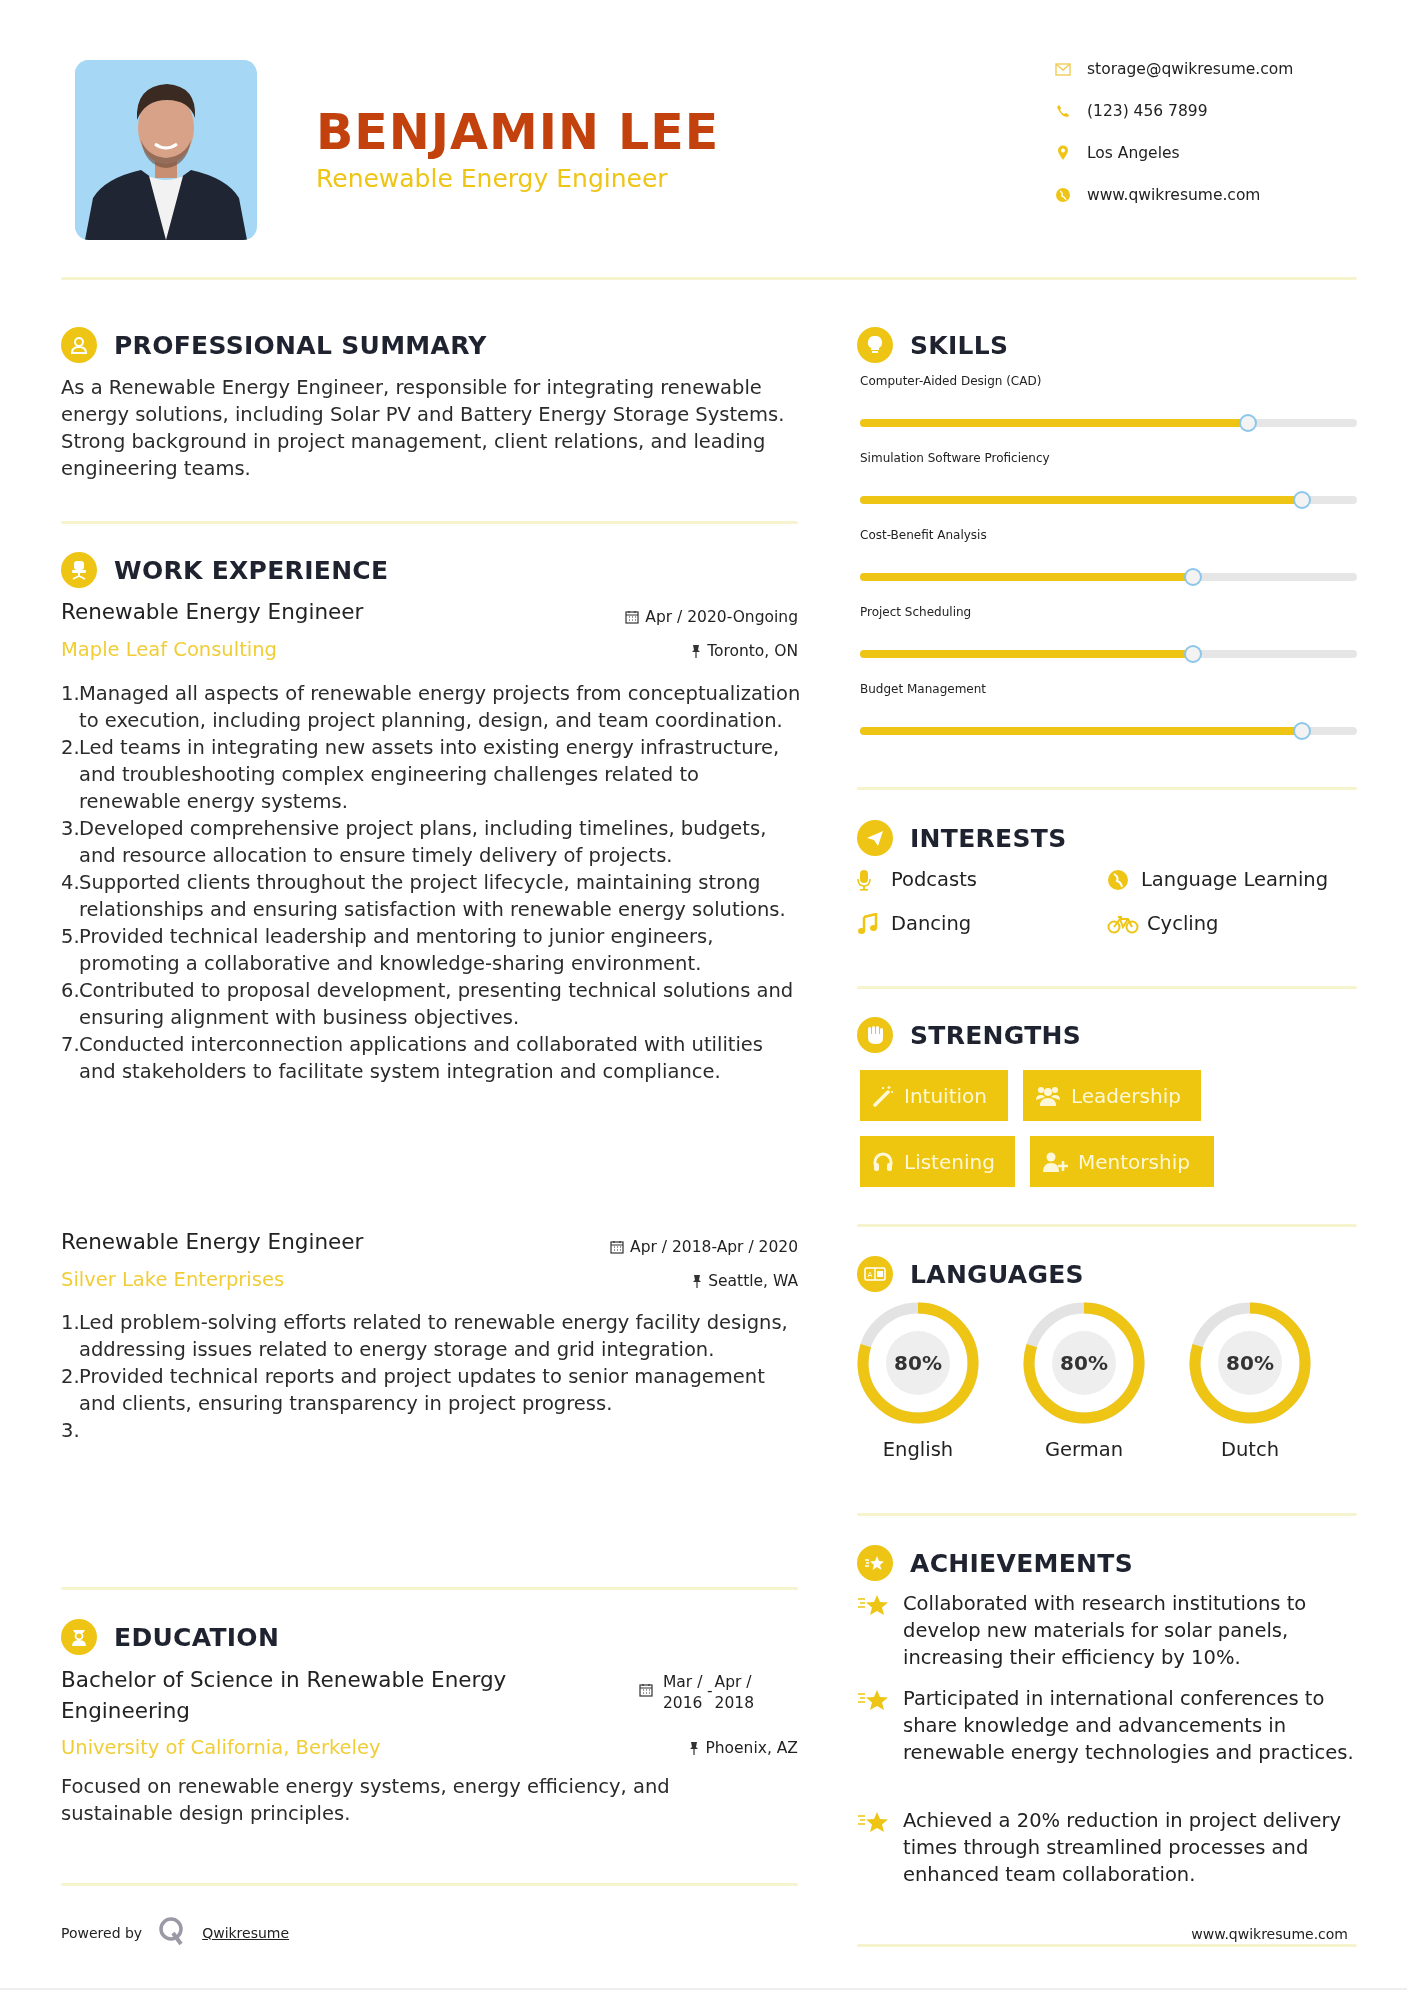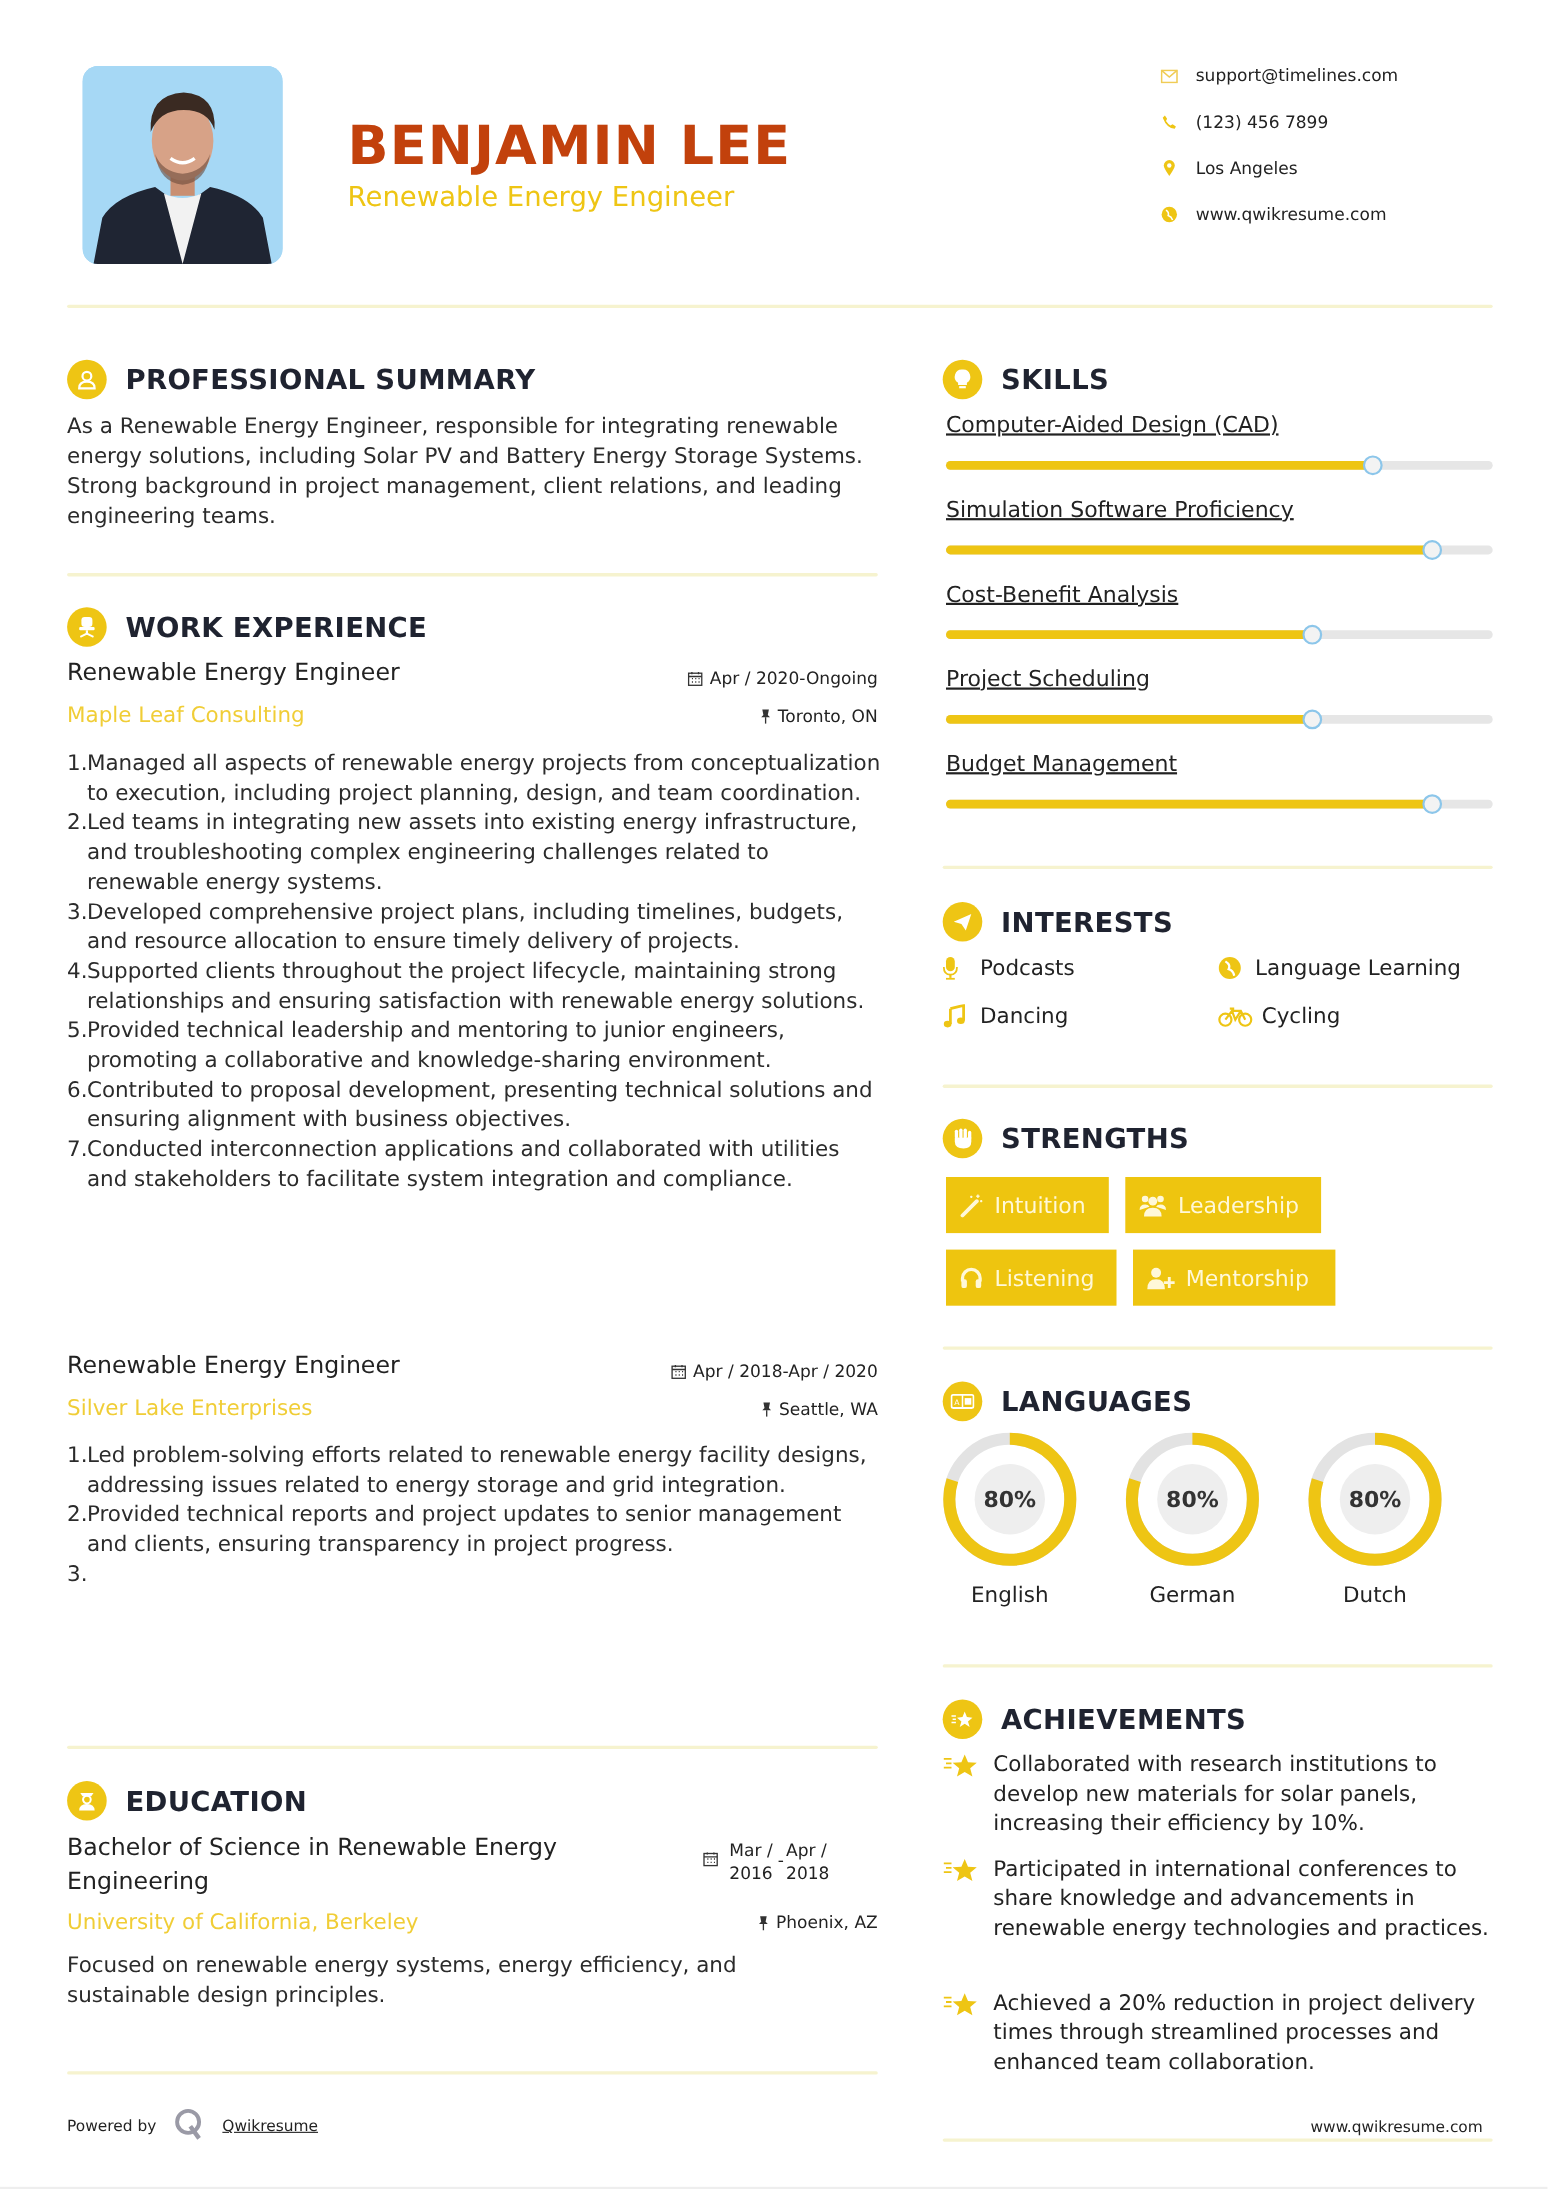--- a/index.html
+++ b/index.html
@@ -16,21 +16,21 @@
   .sec-icon { width: 36px; height: 36px; border-radius: 50%; background: #eec514; display: flex; align-items: center; justify-content: center; margin-right: 17px; flex: 0 0 36px; }
   .sec-title { font-size: 25px; font-weight: bold; color: #1f2330; letter-spacing: 0.3px; white-space: nowrap; }
   .para { position: absolute; font-size: 19.5px; line-height: 27px; color: #2b2b2b; }
   .job-title { position: absolute; font-size: 21.5px; color: #222; white-space: nowrap; }
   .company { position: absolute; font-size: 19.5px; color: #eec514; white-space: nowrap; opacity: 0.85; }
   .meta { position: absolute; right: 609px; font-size: 15.5px; color: #222; white-space: nowrap; display: flex; align-items: center; }
   .meta svg { margin-right: 6px; }
   ol.duties { position: absolute; left: 61px; width: 740px; font-size: 19.5px; line-height: 27px; color: #2b2b2b; padding-left: 18px; list-style: none; }
   ol.duties li { position: relative; padding-left: 0; }
   ol.duties li .num { position: absolute; left: -18px; }
-  .skill-label { position: absolute; left: 860px; font-size: 20px; color: #222; white-space: nowrap; text-decoration: underline; }
+  .skill-label { position: absolute; left: 860px; font-size: 12px; color: #222; white-space: nowrap; }
   .skill-track { position: absolute; left: 860px; width: 497px; height: 8px; background: #e6e6e6; border-radius: 4px; }
   .skill-fill { position: absolute; left: 0; top: 0; height: 8px; background: #eec514; border-radius: 4px; }
   .skill-knob { position: absolute; top: -5px; width: 18px; height: 18px; border-radius: 50%; border: 2px solid #8cc6ea; background: #f3f3f3; margin-left: -9px; }
   .interest { position: absolute; display: flex; align-items: center; font-size: 19.5px; color: #222; white-space: nowrap; }
   .interest .ii { width: 26px; display: flex; align-items: center; margin-right: 8px; }
   .badge { position: absolute; height: 51px; background: #eec50f; color: #fff8d8; font-size: 20px; display: flex; align-items: center; padding-left: 12px; white-space: nowrap; }
   .badge svg { margin-right: 10px; }
   .ring-wrap { position: absolute; width: 122px; height: 122px; }
   .ring-center { position: absolute; left: 29px; top: 29px; width: 64px; height: 64px; border-radius: 50%; background: #eeeeee; display: flex; align-items: center; justify-content: center; font-weight: bold; font-size: 20px; color: #333; }
   .lang-label { position: absolute; font-size: 19.5px; color: #222; text-align: center; width: 122px; }
@@ -62,21 +62,21 @@
 <div class="abs name">BENJAMIN LEE</div>
 <div class="abs role">Renewable Energy Engineer</div>
 
 <div class="contact" style="top:57px;">
   <span class="ci">
     <svg width="16" height="13" viewBox="0 0 16 13">
         <rect x="1" y="1" width="14" height="11" fill="none" stroke="#f0cc55" stroke-width="1.4"></rect>
         <path d="M1 1 L8 7 L15 1" fill="none" stroke="#f0cc55" stroke-width="1.4"></path>
       </svg>
   </span>
-  <span>support@timelines.com</span>
+  <span>storage@qwikresume.com</span>
 </div>
 <div class="contact" style="top:99px;">
   <span class="ci">
     <svg width="14" height="14" viewBox="0 0 14 14">
         <path d="M3 1 L5 4 L4 6 Q6 9 8 10 L10 9 L13 11 L12 13 Q5 13 1 3 Z" fill="#eec514"></path>
       </svg>
   </span>
   <span>(123) 456 7899</span>
 </div>
 <div class="contact" style="top:141px;">

